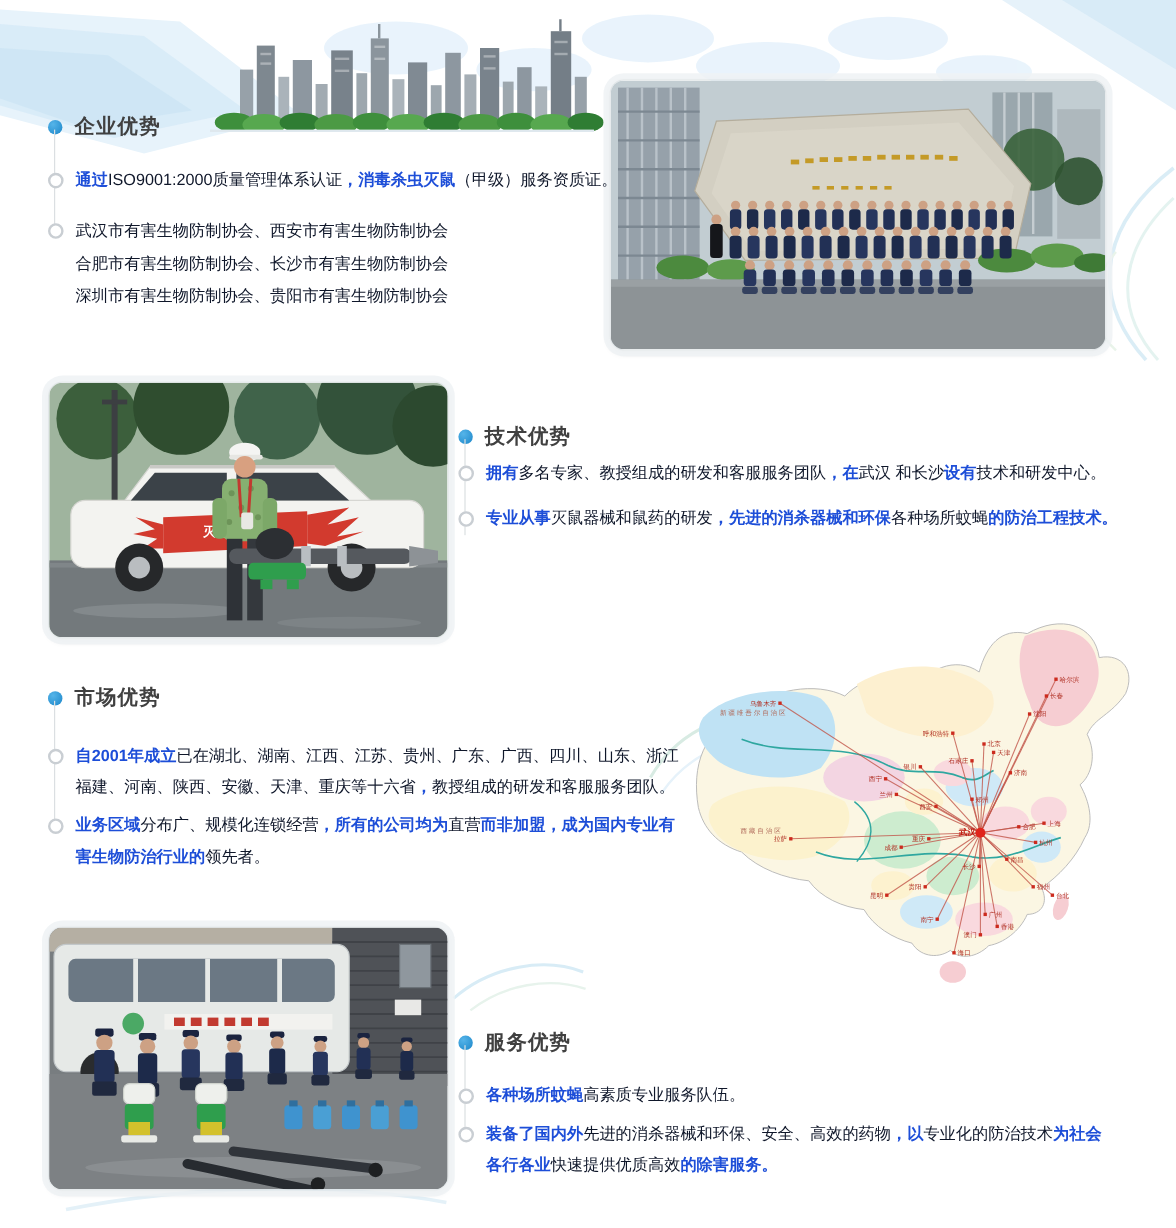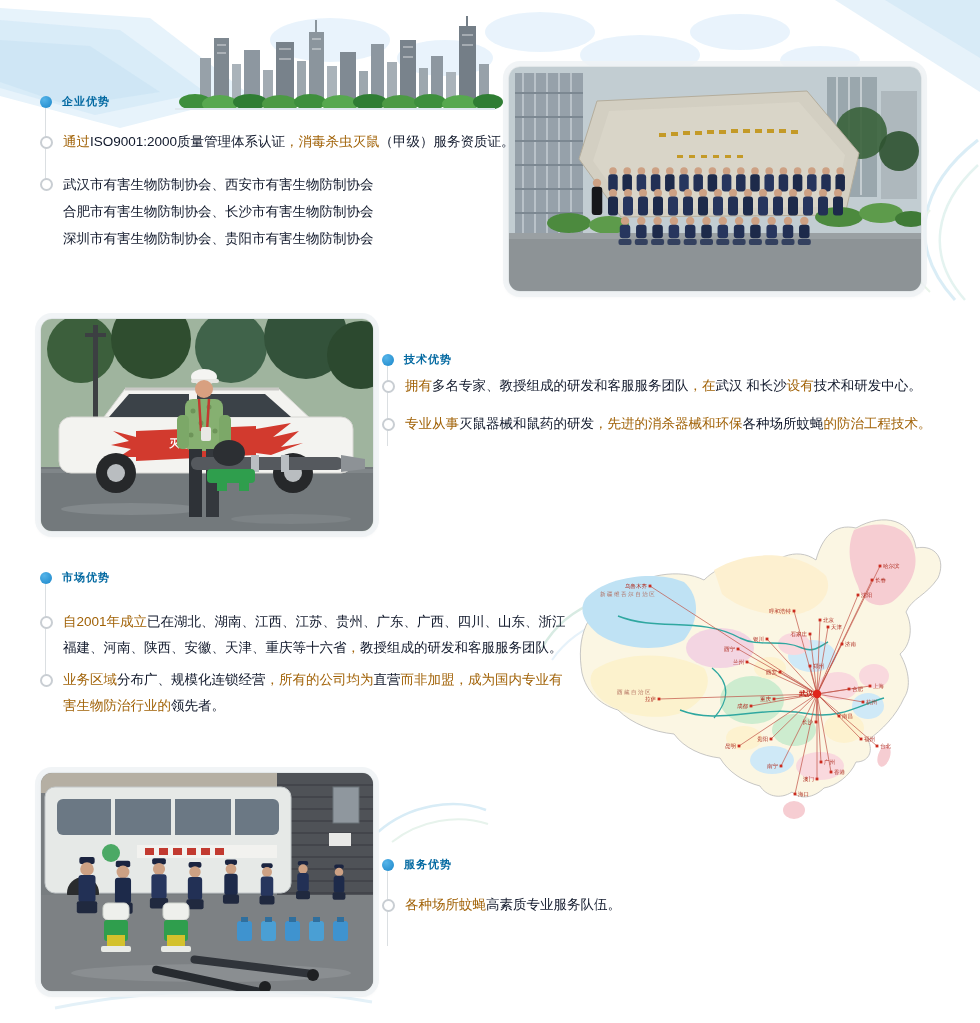--- a/index.html
+++ b/index.html
@@ -5,27 +5,27 @@
   html,body{margin:0;padding:0;background:#fff;}
   body{width:980px;height:1023px;position:relative;overflow:hidden;
        font-family:"Liberation Sans","DejaVu Sans",sans-serif;}
   .decor{position:absolute;left:0;top:0;width:980px;height:1023px;z-index:0;pointer-events:none;}
   .z{position:absolute;z-index:2;}
   
   .sec{position:absolute;z-index:3;}
   .sec-head{display:flex;align-items:center;gap:10px;}
   .dot{width:12px;height:12px;border-radius:50%;
        background:radial-gradient(circle at 35% 30%,#55b4e9,#1b86c9);flex:0 0 auto;}
-  .sec-title{font-size:11px;font-weight:bold;color:#0369a1;letter-spacing:1px;}
+  .sec-title{font-size:17px;font-weight:bold;color:#404040;letter-spacing:1px;}
   .vline{position:absolute;left:5px;width:1px;background:#dbdfe2;z-index:0;}
   .item{position:relative;margin-left:23px;font-size:13.5px;line-height:26px;
         color:#3a3a3a;white-space:nowrap;z-index:1;}
   .item .ring{position:absolute;left:-23px;top:7px;width:9px;height:9px;
         border:2px solid #c9ced3;border-radius:50%;background:#fff;}
-  .run-d{color:#a16207;}
+  .run-d{color:#1d4ed8;font-weight:bold;}
   .run-r{color:#0f172a;}
   .assoc{line-height:27px;}
   
   .photo{position:absolute;border-radius:12px;overflow:hidden;z-index:2;
          border:1px solid #e2e7e9;
          box-shadow:0 0 0 5px rgba(238,242,244,.85),0 2px 6px rgba(0,0,0,.12);}
   .photo svg{display:block;}
   .map{position:absolute;left:562px;top:498px;width:418px;height:332px;z-index:2;}
 </style>
 </head>
@@ -649,13 +649,16 @@
 
 <div class="sec" style="left:382px;top:857px;width:594px;">
   <div class="vline" style="top:14px;height:75px;"></div>
   <div class="sec-head">
     <span class="dot"></span>
     <span class="sec-title">服务优势</span>
   </div>
   <div class="item" style="margin-top:20px;"><span class="ring"></span>
     
   <span class="run-d">各种场所蚊蝇</span><span class="run-r">高素质专业服务队伍。</span></div>
+  <div class="item" style="margin-top:6px;"><span class="ring"></span>
+    
+  <span class="run-d">装备了国内外</span><span class="run-r">先进的消杀器械和环保、安全、高效的药物</span><span class="run-d">，以</span><span class="run-r">专业化的防治技术</span><span class="run-d">为社会</span><br><span class="run-d">各行各业</span><span class="run-r">快速提供优质高效</span><span class="run-d">的除害服务。</span></div>
 </div>
 
 </body></html>

